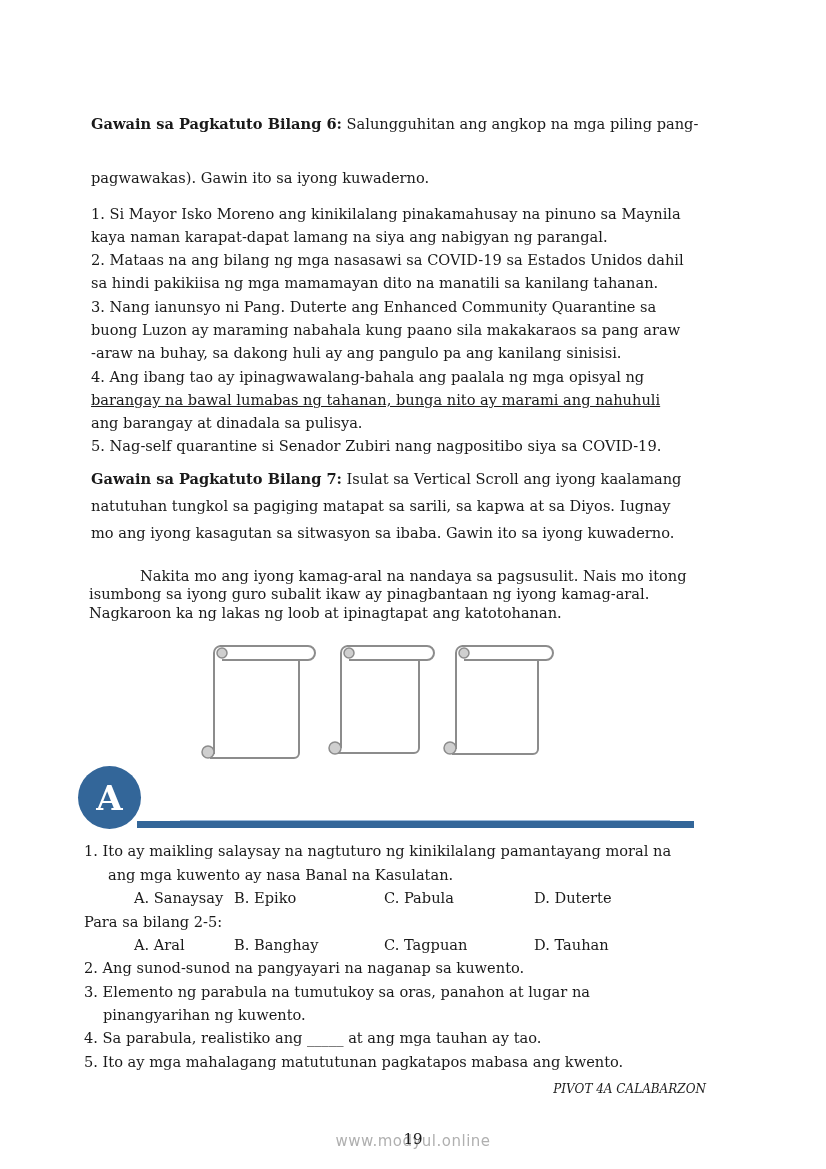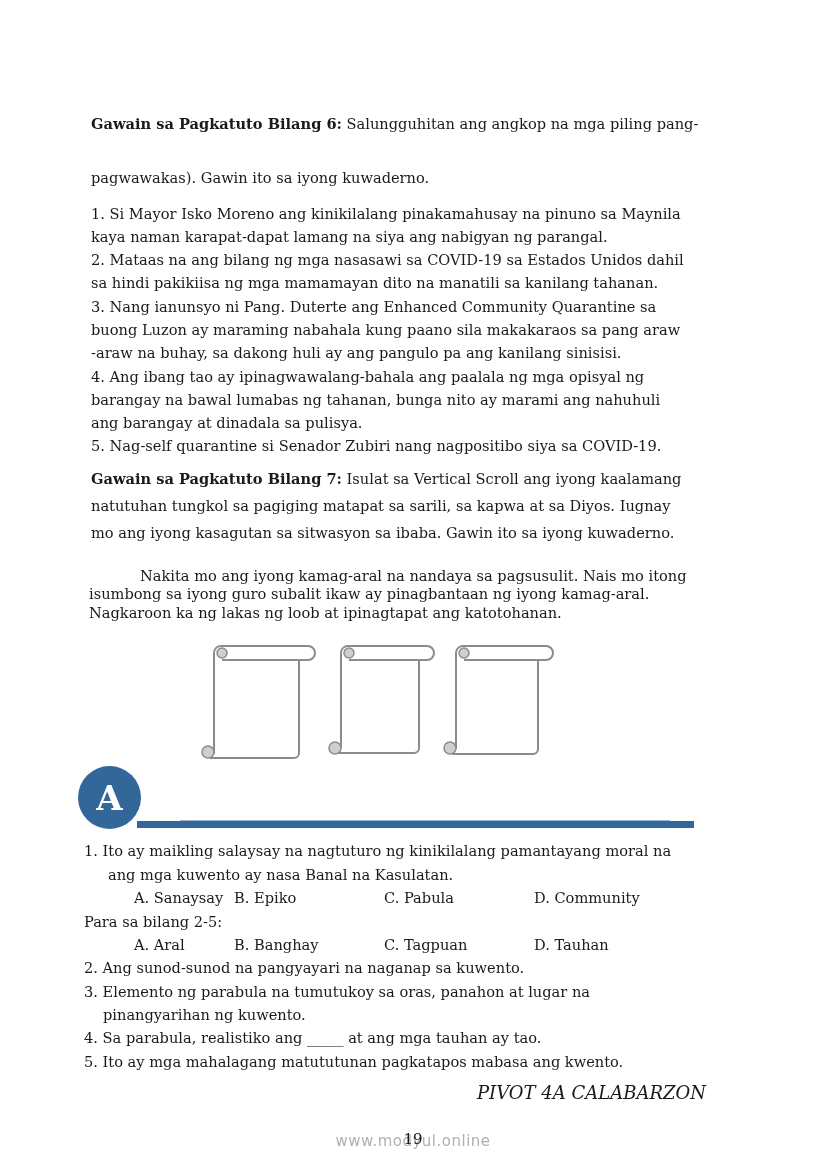--- a/index.html
+++ b/index.html
@@ -8,21 +8,21 @@
   .page { position: absolute; left: 0; top: 8px; width: 826px; height: 1169px; }
   .b { font-weight: bold; }
   .line { position: absolute; font-size: 14.6px; line-height: 18px; white-space: nowrap; }
   .jline { display: flex; justify-content: space-between; }
   .scroll { position: absolute; }
   .badge { position: absolute; left: 78px; top: 758px; width: 63px; height: 63px; border-radius: 50%;
            background: #336699; color: #ffffff; font-weight: bold; font-size: 34px;
            display: flex; align-items: center; justify-content: center; font-family: "DejaVu Serif", serif; }
   .bar { position: absolute; left: 137px; top: 813px; width: 557px; height: 7px; background: #336699; }
   .bar-hl { position: absolute; left: 180px; top: 812px; width: 490px; height: 1px; background: #9ab8d8; }
-  .footer-right { position: absolute; right: 120px; top: 1074px; font-style: italic; font-size: 18px; }
+  .footer-right { position: absolute; right: 120px; top: 1074px; font-style: italic; font-size: 12px; }
   .pagenum { position: absolute; left: 0; width: 826px; top: 1122px; text-align: center; font-size: 15px; }
   .watermark { position: absolute; left: 0; width: 826px; top: 1124px; text-align: center;
                font-family: "DejaVu Sans", sans-serif; font-size: 15px; color: #b0b0b0; letter-spacing: 0.5px; }
   .opt { position: absolute; font-size: 14.6px; white-space: nowrap; }
 </style>
 </head>
 <body>
 
 <div class="page">
 
@@ -33,21 +33,21 @@
   <div class="line" style="left:91px; top:161px;">pagwawakas). Gawin ito sa iyong kuwaderno.</div>
 
   <div class="line" style="left:91px; top:197px;">1. Si Mayor Isko Moreno ang kinikilalang pinakamahusay na pinuno sa Maynila</div>
   <div class="line" style="left:91px; top:220px;">kaya naman karapat-dapat lamang na siya ang nabigyan ng parangal.</div>
   <div class="line" style="left:91px; top:243px;">2. Mataas na ang bilang ng mga nasasawi sa COVID-19 sa Estados Unidos dahil</div>
   <div class="line" style="left:91px; top:266px;">sa hindi pakikiisa ng mga mamamayan dito na manatili sa kanilang tahanan.</div>
   <div class="line" style="left:91px; top:290px;">3. Nang ianunsyo ni Pang. Duterte ang Enhanced Community Quarantine sa</div>
   <div class="line" style="left:91px; top:336px;">-araw na buhay, sa dakong huli ay ang pangulo pa ang kanilang sinisisi.</div>
   <div class="line" style="left:91px; top:313px;">buong Luzon ay maraming nabahala kung paano sila makakaraos sa pang araw</div>
   <div class="line" style="left:91px; top:360px;">4. Ang ibang tao ay ipinagwawalang-bahala ang paalala ng mga opisyal ng</div>
-  <div class="line" style="left:91px; top:383px;">barangay na bawal lumabas ng tahanan, bunga nito ay marami ang nahuhuli</div>
+  <div class="line" style="left:91px; top:383px;text-decoration:underline;">barangay na bawal lumabas ng tahanan, bunga nito ay marami ang nahuhuli</div>
   <div class="line" style="left:91px; top:406px;">ang barangay at dinadala sa pulisya.</div>
   <div class="line" style="left:91px; top:429px;">5. Nag-self quarantine si Senador Zubiri nang nagpositibo siya sa COVID-19.</div>
 
   <div class="line" style="left:91px; top:462px;">
     <span class="b">Gawain sa Pagkatuto Bilang 7:</span>
     <span>Isulat sa Vertical Scroll ang iyong kaalamang</span>
   </div>
   <div class="line" style="left:91px; top:489px;">natutuhan tungkol sa pagiging matapat sa sarili, sa kapwa at sa Diyos. Iugnay</div>
   <div class="line" style="left:91px; top:516px;">mo ang iyong kasagutan sa sitwasyon sa ibaba. Gawin ito sa iyong kuwaderno.</div>
 
@@ -85,21 +85,21 @@
 
   <div class="bar"></div>
   <div class="bar-hl"></div>
   <div class="badge">A</div>
 
   <div class="line" style="left:84px; top:834px;">1.   Ito ay maikling salaysay na nagtuturo ng kinikilalang pamantayang moral na</div>
   <div class="line" style="left:108px; top:858px;">ang mga kuwento ay nasa Banal na Kasulatan.</div>
   <div class="opt" style="left:134px; top:881px;">A. Sanaysay</div>
   <div class="opt" style="left:234px; top:881px;">B. Epiko</div>
   <div class="opt" style="left:384px; top:881px;">C. Pabula</div>
-  <div class="opt" style="left:534px; top:881px;">D. Community</div>
+  <div class="opt" style="left:534px; top:881px;">D. Duterte</div>
 
   <div class="line" style="left:84px; top:905px;">Para sa bilang 2-5:</div>
   <div class="opt" style="left:134px; top:928px;">A. Aral</div>
   <div class="opt" style="left:234px; top:928px;">B. Banghay</div>
   <div class="opt" style="left:384px; top:928px;">C. Tagpuan</div>
   <div class="opt" style="left:534px; top:928px;text-align:center;">D. Tauhan</div>
 
   <div class="line" style="left:84px; top:951px;">2. Ang sunod-sunod na pangyayari na naganap sa kuwento.</div>
   <div class="line" style="left:84px; top:975px;">3. Elemento ng parabula na tumutukoy sa oras, panahon at lugar na</div>
   <div class="line" style="left:103px; top:998px;">pinangyarihan ng kuwento.</div>

